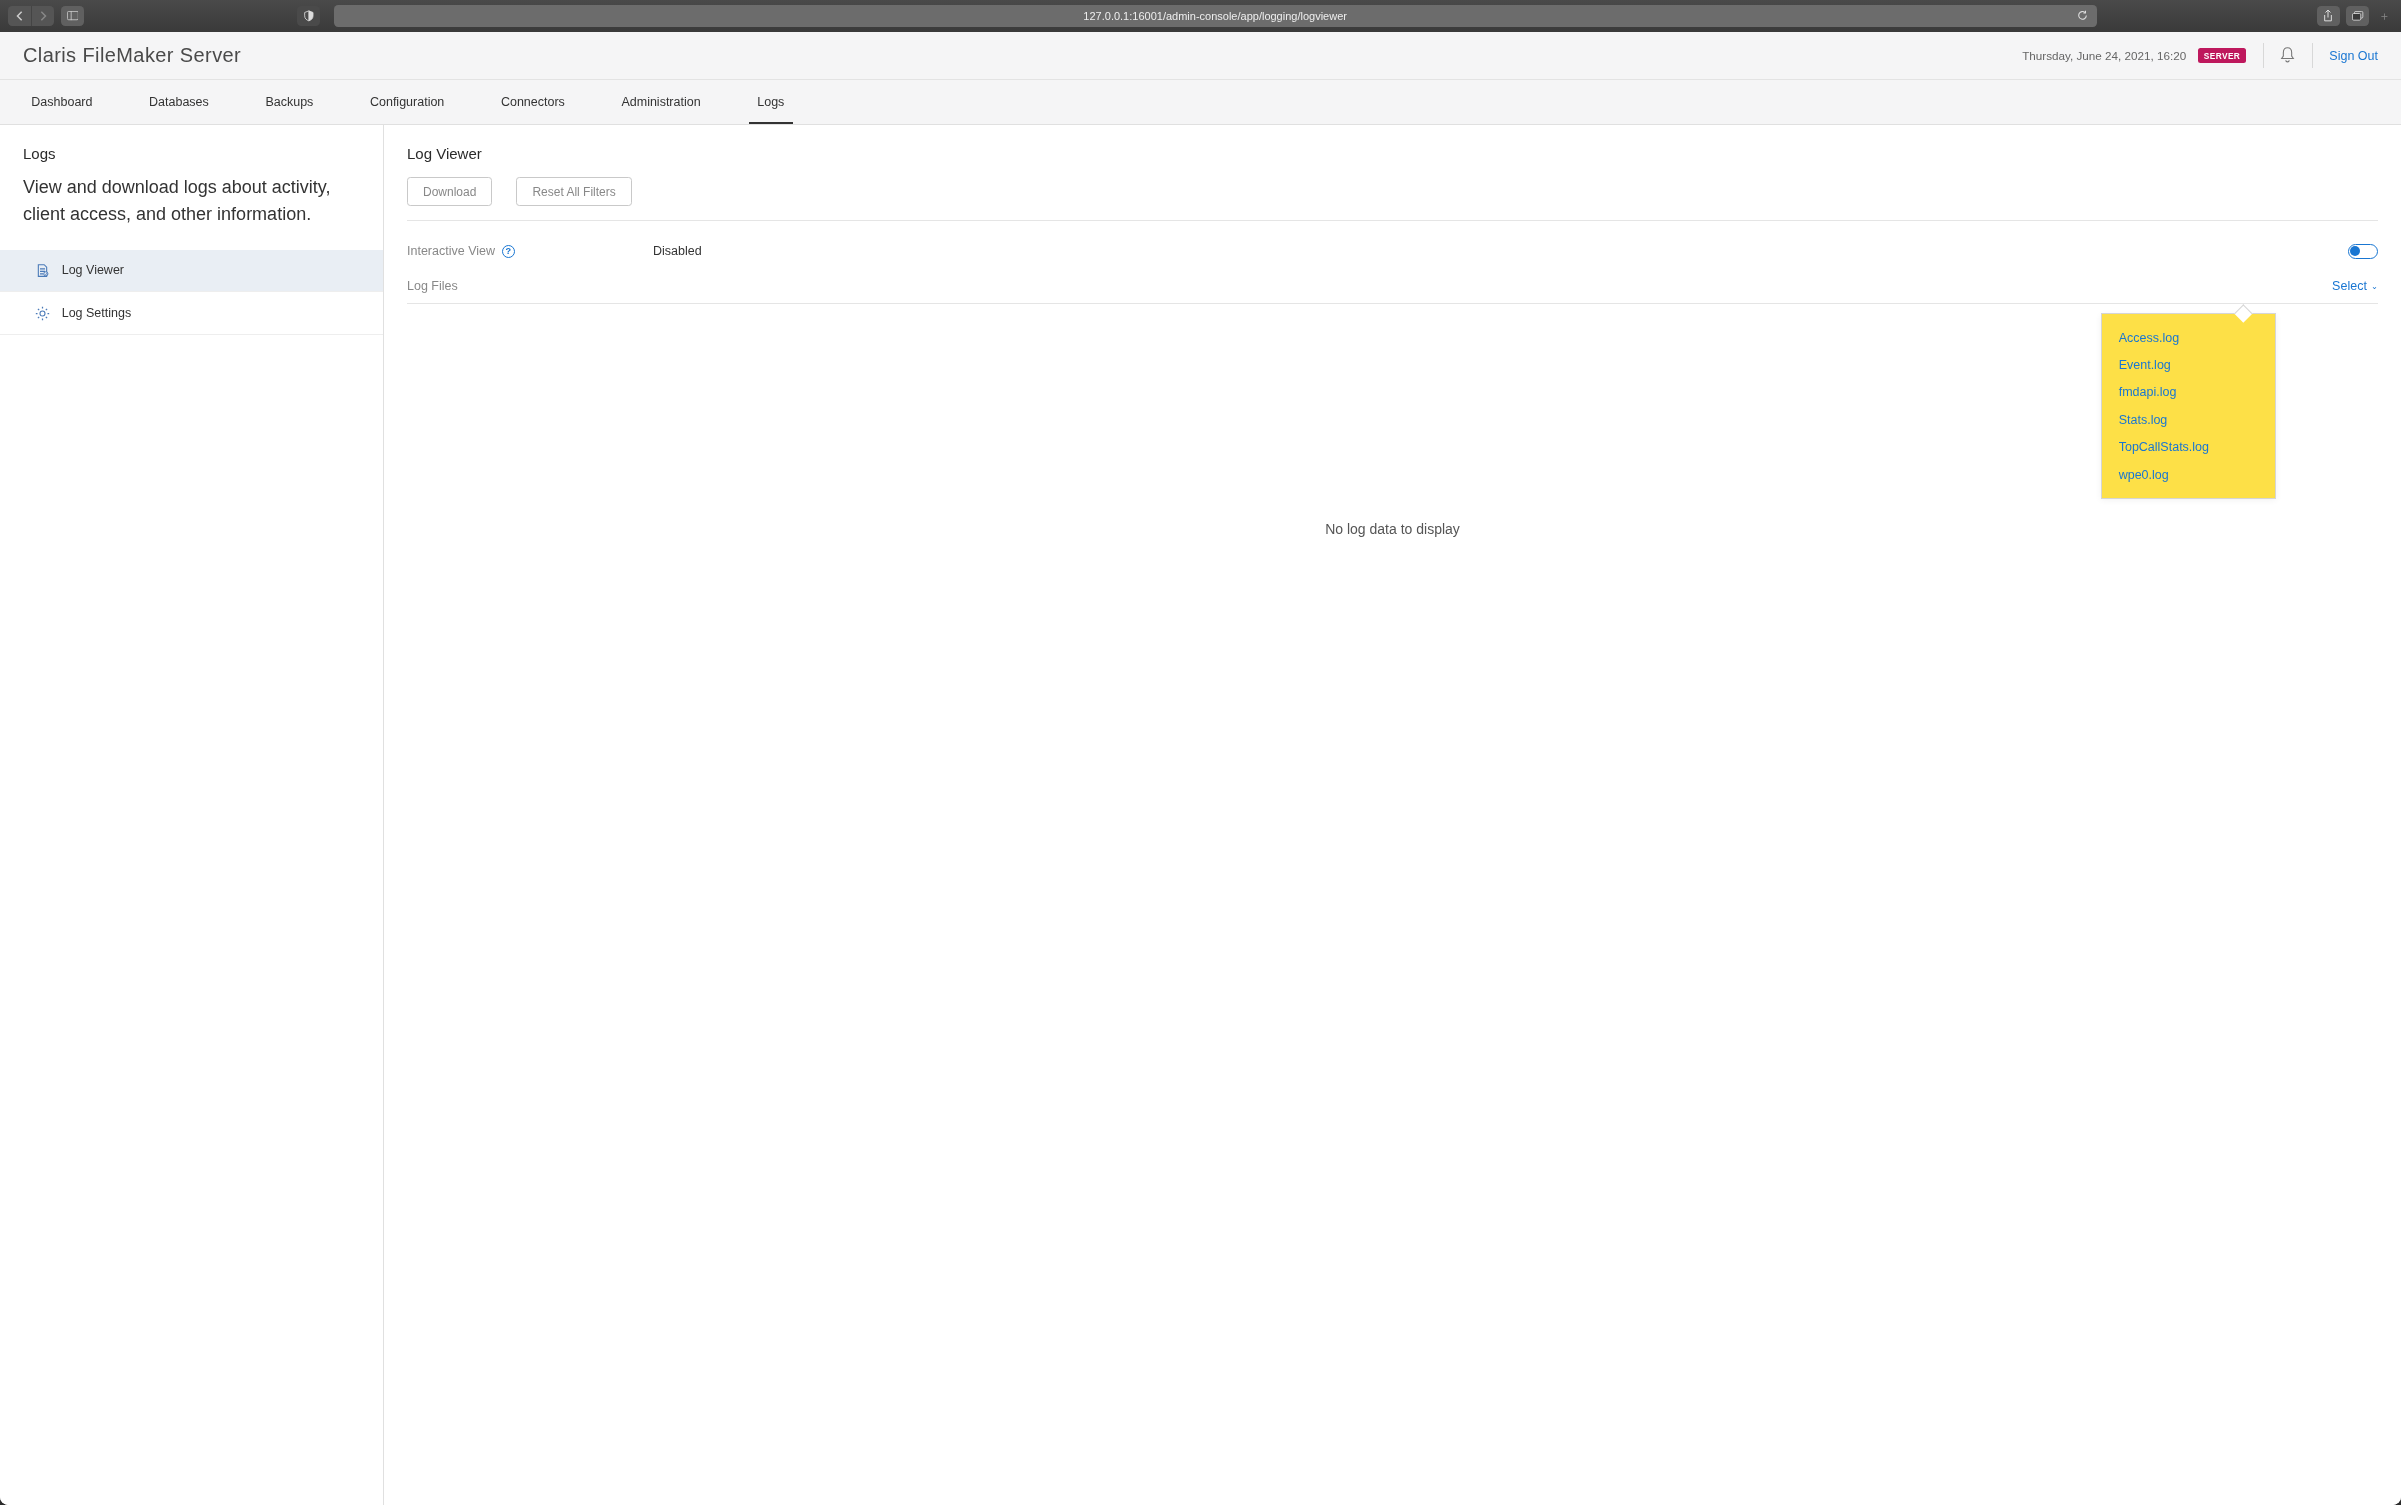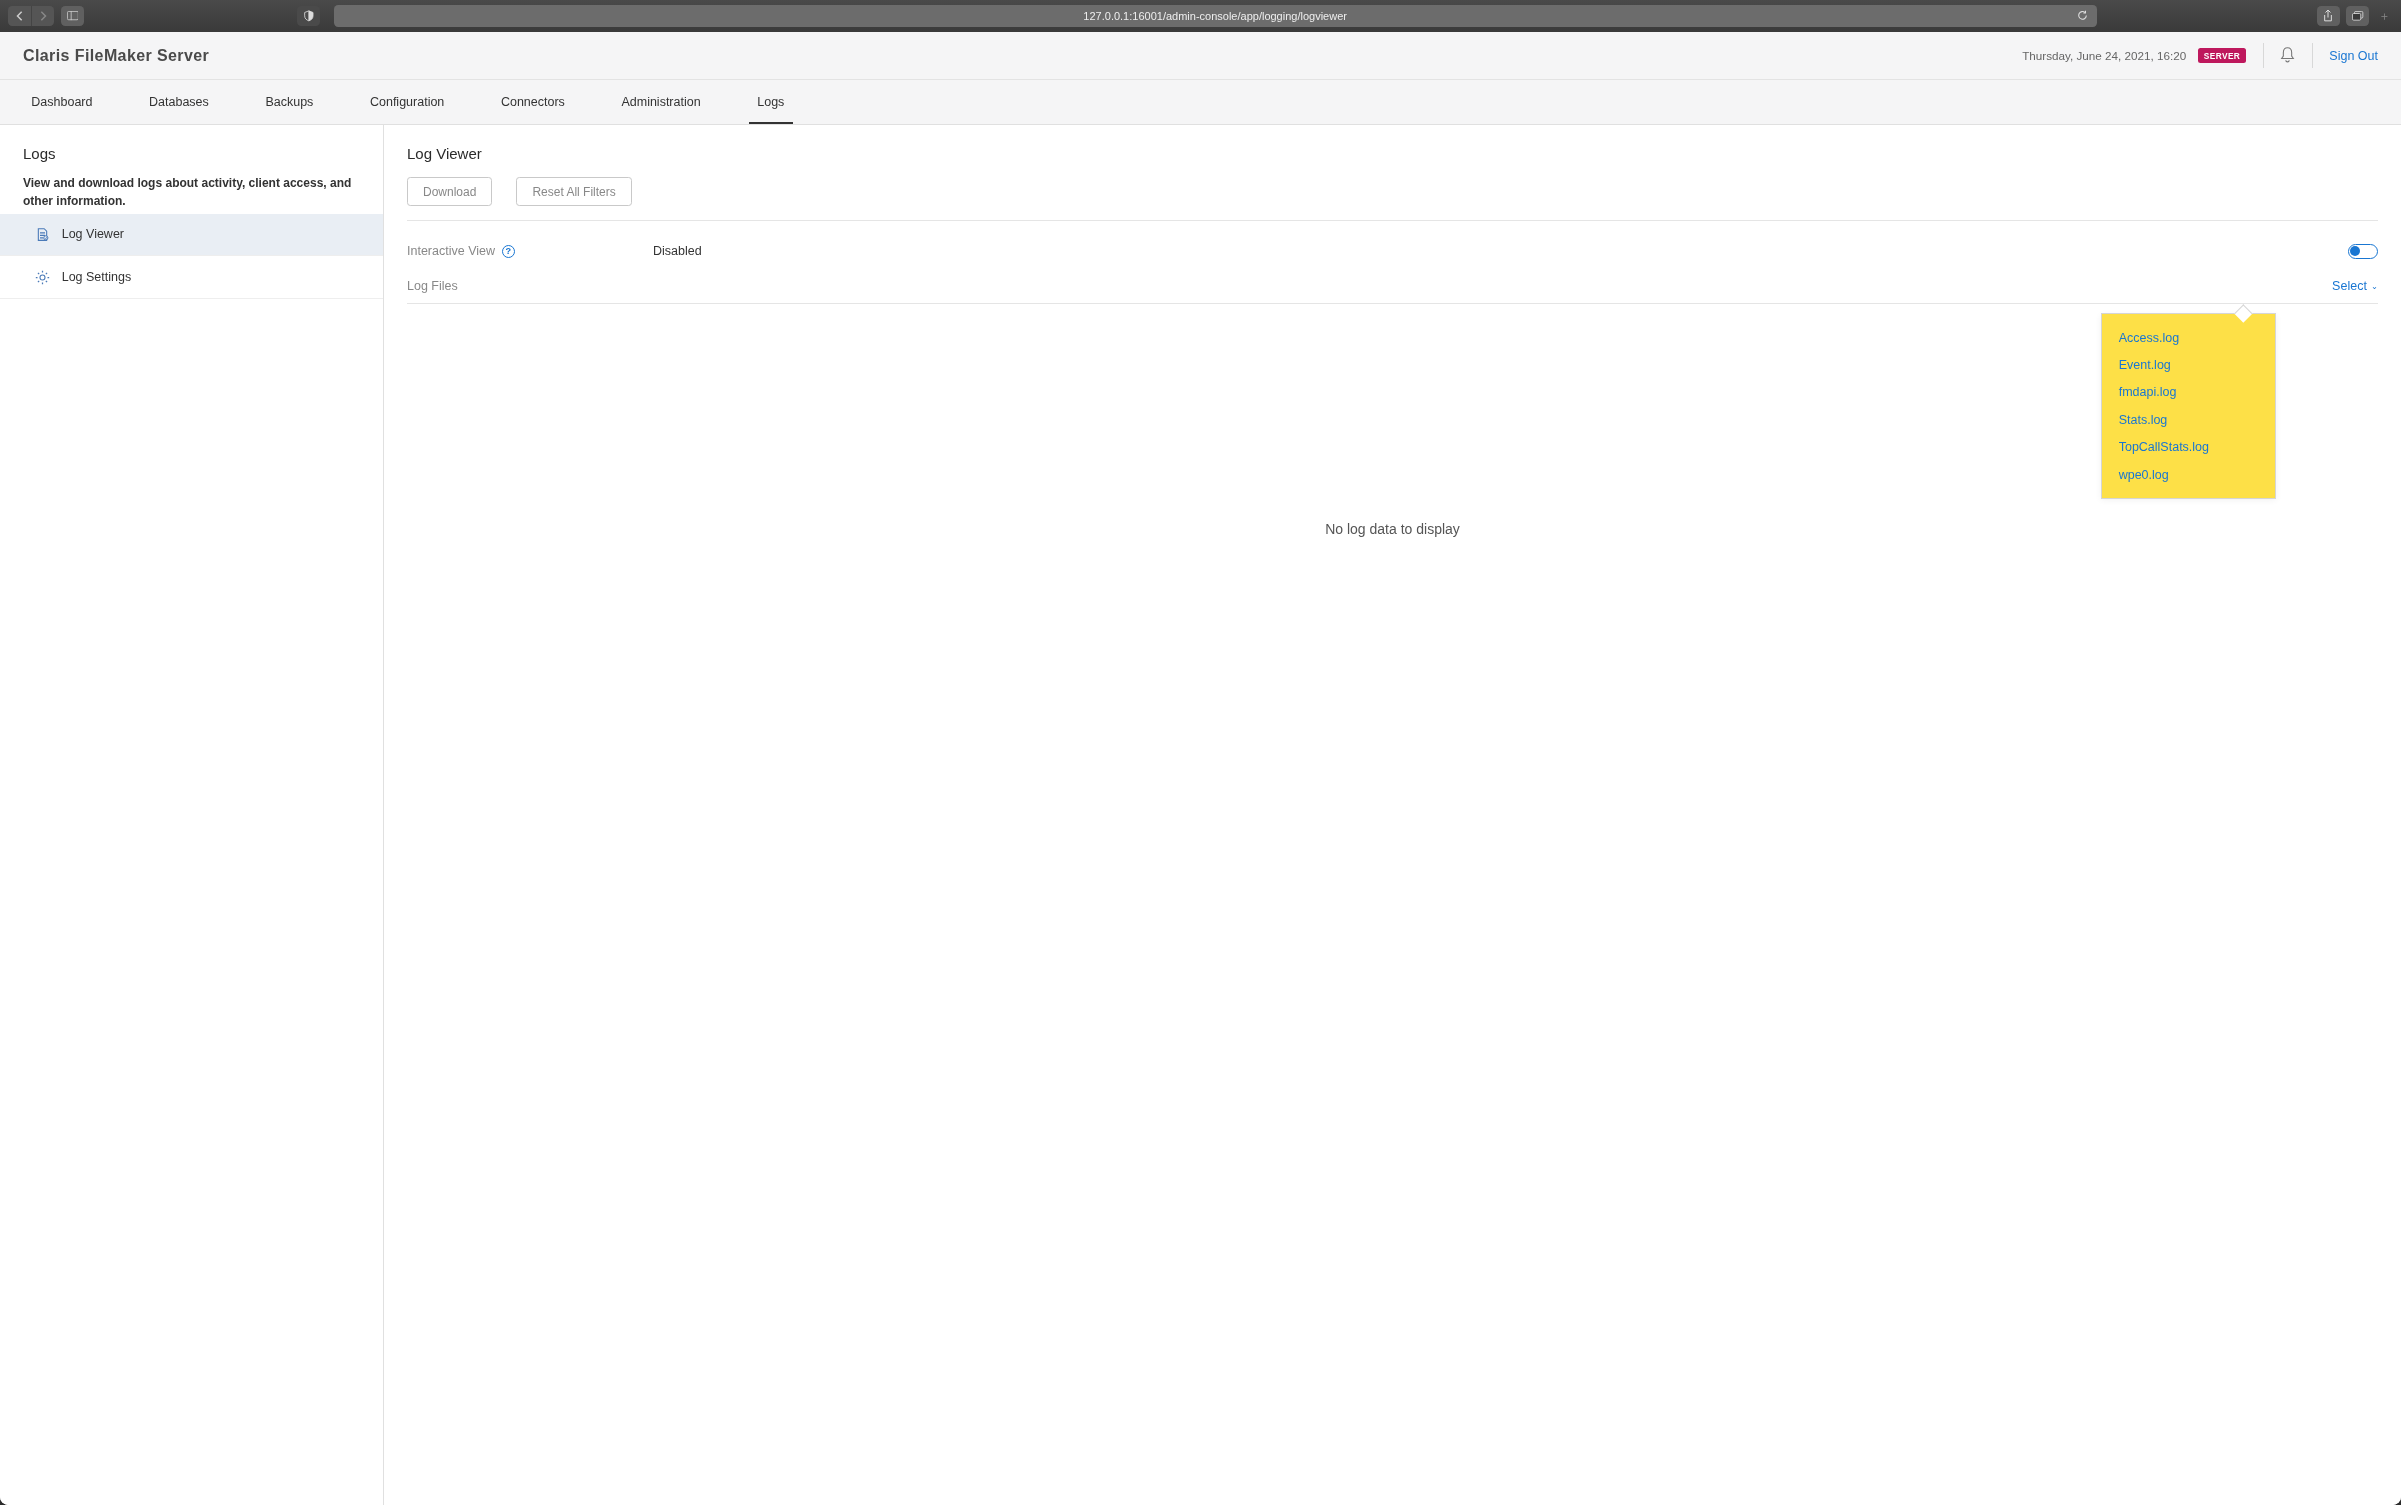--- a/index.html
+++ b/index.html
@@ -59,22 +59,22 @@
   
   .app-header {
     height: 48px;
     background: #f5f5f6;
     display: flex;
     align-items: center;
     padding: 0 23px;
     border-bottom: 0.8px solid #e3e3e3;
   }
   .app-title {
-    font-size: 16px;
-    font-weight: 700;
+    font-size: 20px;
+    font-weight: 400;
     color: #4a4a4a;
     letter-spacing: 0.4px;
   }
   .header-right {
     margin-left: auto;
     display: flex;
     align-items: center;
     gap: 11.7px;
   }
   .timestamp { color: #666; font-size: 11.7px; }
@@ -127,24 +127,24 @@
     padding: 20px 0 0 0;
   }
   .sidebar-title {
     font-size: 15px;
     font-weight: 500;
     color: #2b2b2b;
     padding: 0 23px 11.7px;
   }
   .sidebar-desc {
     color: #333;
-    font-size: 12px;
-    font-weight: 700;
+    font-size: 18px;
+    font-weight: 400;
     line-height: 1.5;
-    padding: 0 23px 4px;
+    padding: 0 23px 22px;
   }
   .sidebar-item {
     display: flex;
     align-items: center;
     gap: 11.7px;
     padding: 13.3px 23px 13.3px 35px;
     border-bottom: 0.8px solid #eee;
     cursor: pointer;
     font-size: 12.5px;
     color: #333;

